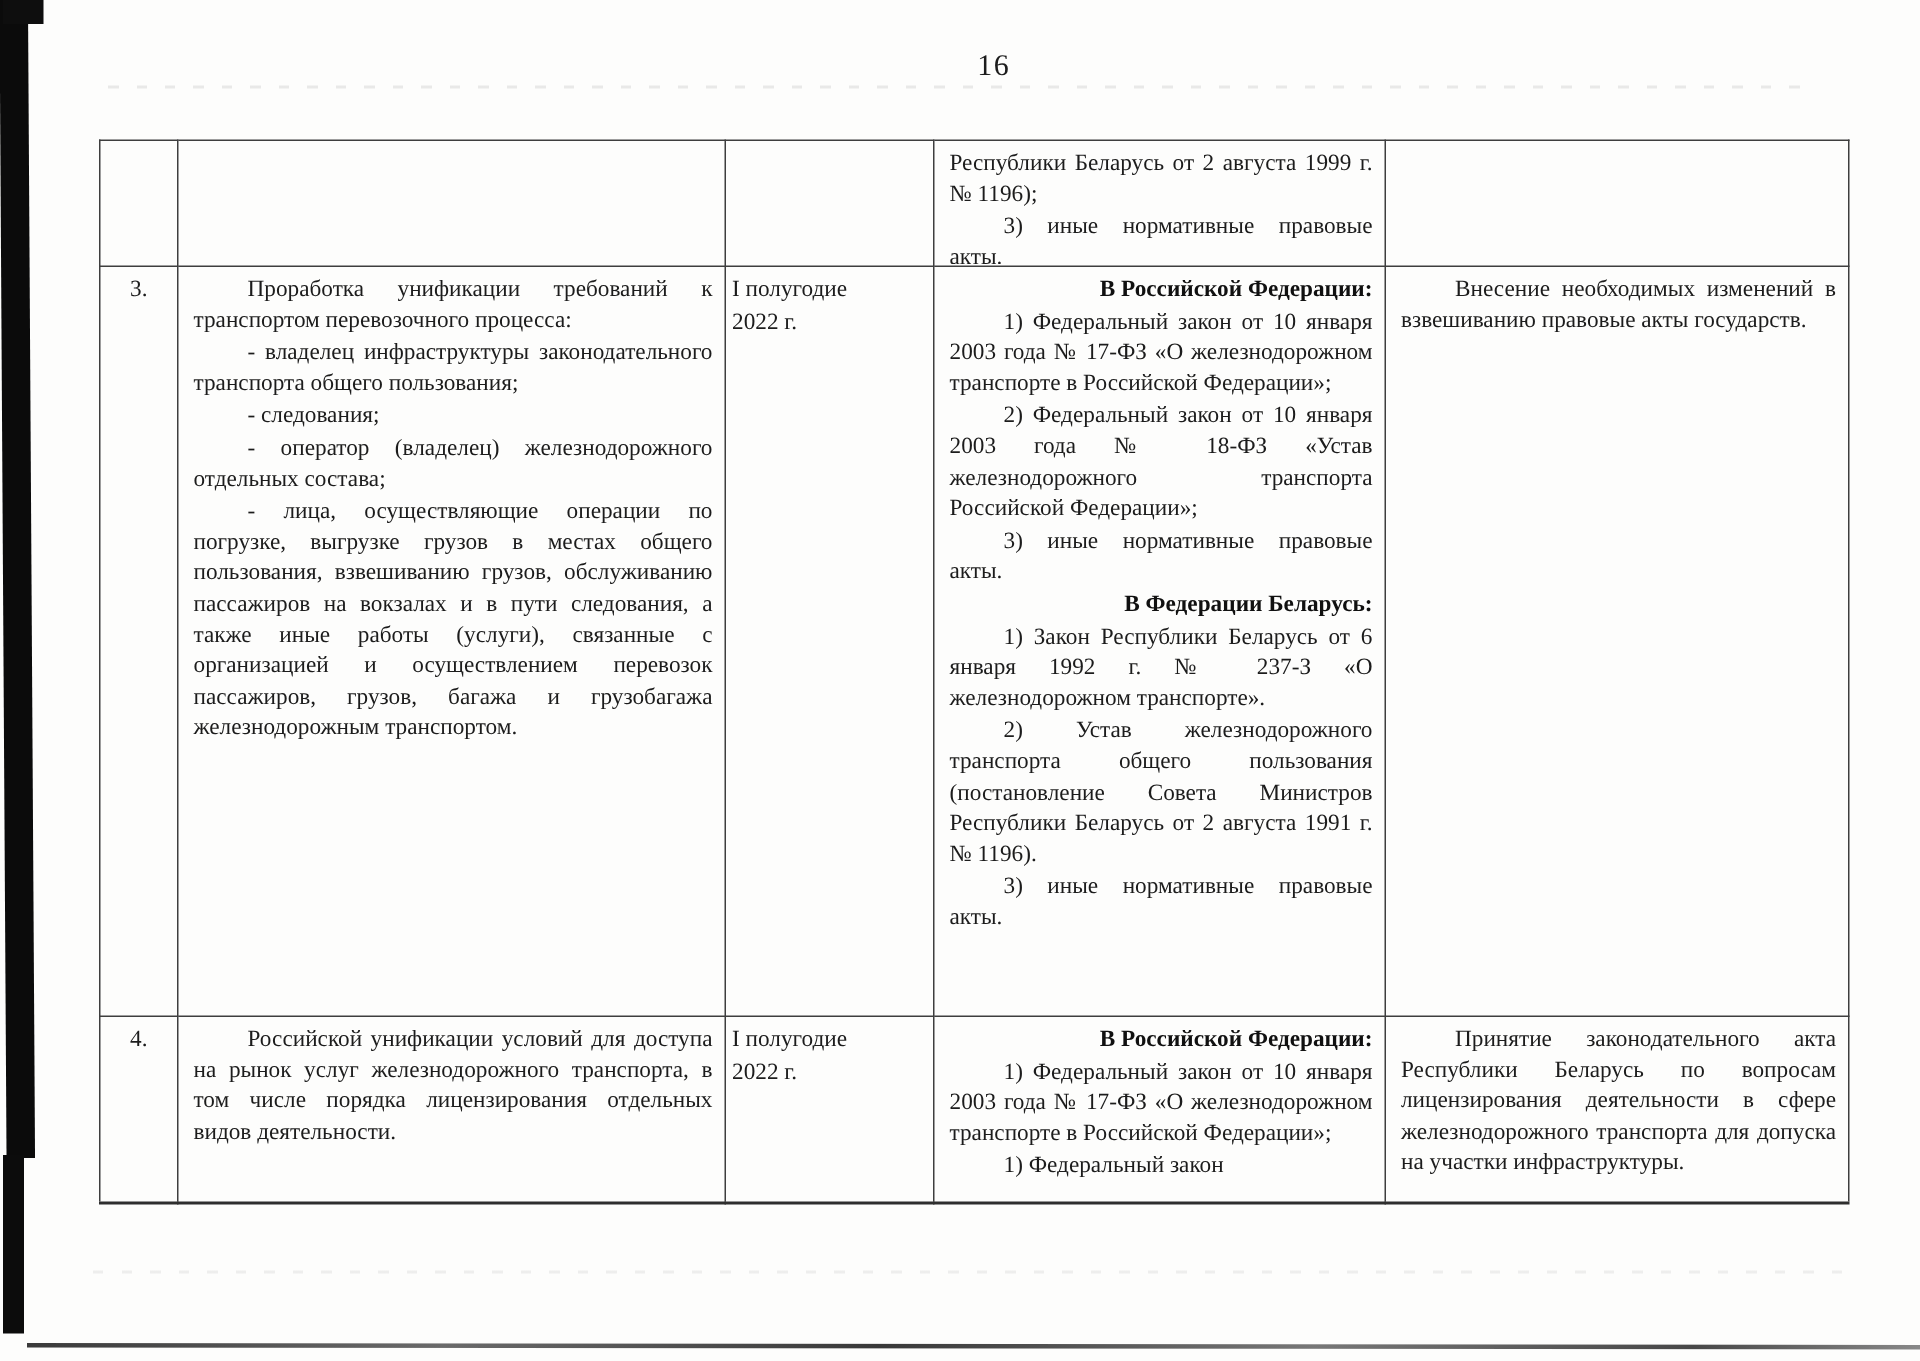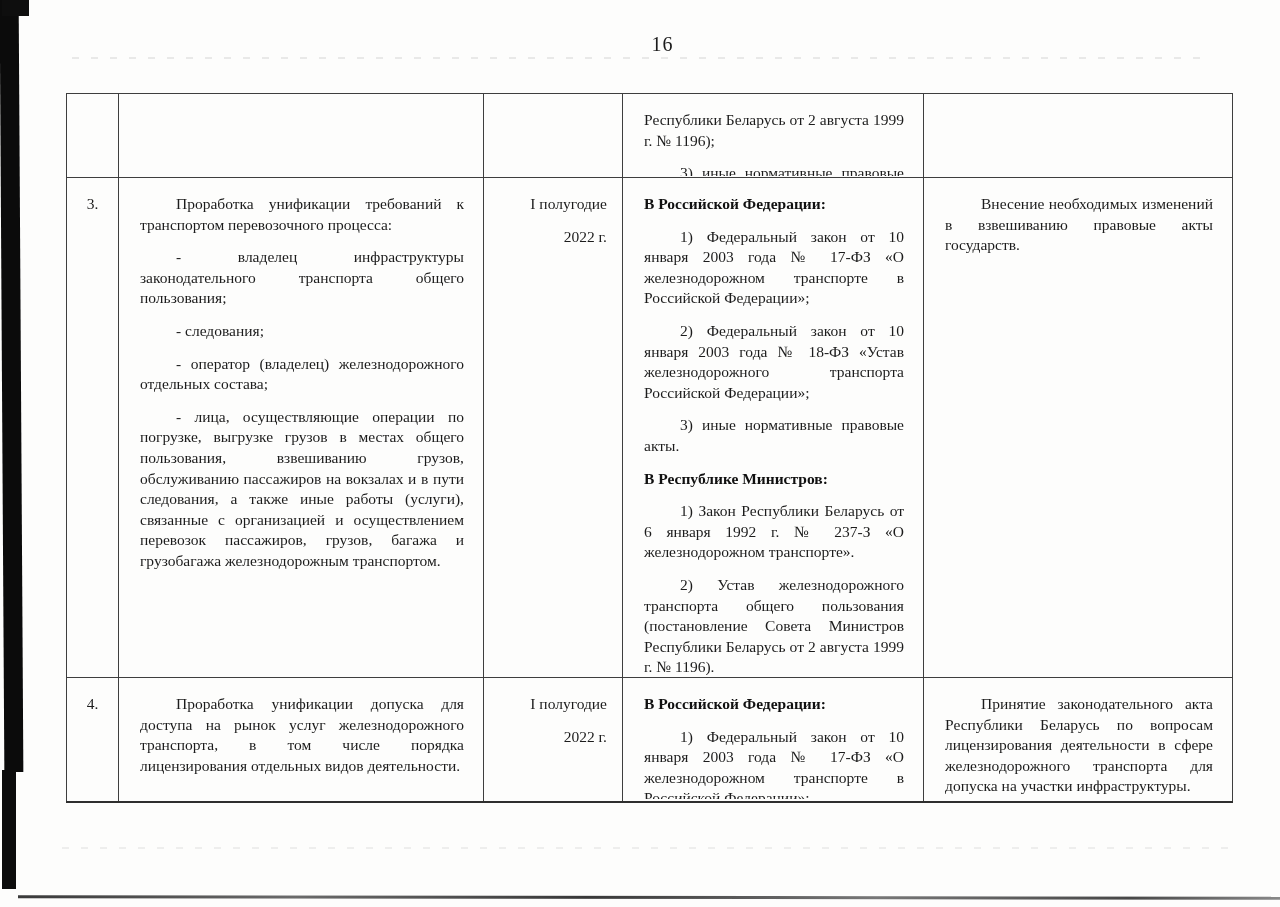--- a/index.html
+++ b/index.html
@@ -31,26 +31,26 @@
     border:1.6px solid #2e2e2e;border-bottom-width:2.4px;
   }
   .doc-table td{border:1.3px solid #3e3e3e;vertical-align:top;padding:0;}
   tr.row-cont{height:84px;}
   tr.row-3{height:500px;}
   tr.row-4{height:124px;}
   .cellbox{box-sizing:border-box;overflow:hidden;padding:4px 7px 0 9px;}
   .row-cont .cellbox{height:82px;}
   .row-3 .cellbox{height:497px;}
   .row-4 .cellbox{height:121px;}
-  .doc-table p{margin:12px;font-size:15.5px;line-height:20.6px;}
+  .doc-table p{margin:1px;font-size:15.5px;line-height:20.6px;}
   p.p{text-align:justify;text-indent:36px;}
   p.p.noind{text-indent:0;}
-  p.hdr{font-weight:bold;text-align:left;color:#101010;}
+  p.hdr{font-weight:bold;text-align:right;color:#101010;}
   .c-num .cellbox{text-align:center;padding-left:2px;padding-right:2px;}
-  .c-term .cellbox{text-align:right;padding-left:3px;padding-right:3px;}
+  .c-term .cellbox{text-align:left;padding-left:3px;padding-right:3px;}
 </style>
 </head>
 <body>
 
 <div class="scan-bar-top"></div>
 <div class="scan-bar-corner"></div>
 <div class="scan-bar-bottom"></div>
 <div class="scan-edge-bottom"></div>
 <div class="noise noise-1"></div>
 <div class="noise noise-2"></div>
@@ -108,42 +108,42 @@
         <p>I полугодие</p>
         <p>2022 г.</p>
       </div>
     </td>
     <td>
       <div class="cellbox">
         <p class="hdr">В Российской Федерации:</p>
         <p class="p">1) Федеральный закон от 10 января 2003 года № 17-ФЗ «О железнодорожном транспорте в Российской Федерации»;</p>
         <p class="p">2) Федеральный закон от 10 января 2003 года № 18-ФЗ «Устав железнодорожного транспорта Российской Федерации»;</p>
         <p class="p">3) иные нормативные правовые акты.</p>
-        <p class="hdr">В Республике Министров:</p>
+        <p class="hdr">В Федерации Беларусь:</p>
         <p class="p">1) Закон Республики Беларусь от 6 января 1992 г. № 237-З «О железнодорожном транспорте».</p>
-        <p class="p">2) Устав железнодорожного транспорта общего пользования (постановление Совета Министров Республики Беларусь от 2 августа 1999 г. № 1196).</p>
+        <p class="p">2) Устав железнодорожного транспорта общего пользования (постановление Совета Министров Республики Беларусь от 2 августа 1991 г. № 1196).</p>
         <p class="p">3) иные нормативные правовые акты.</p>
       </div>
     </td>
     <td>
       <div class="cellbox">
         <p class="p">Внесение необходимых изменений в взвешиванию правовые акты государств.</p>
       </div>
     </td>
   </tr>
 
   <tr class="row-4">
     <td class="c-num">
       <div class="cellbox">
             <p>4.</p>
           </div>
     </td>
     <td>
       <div class="cellbox">
-        <p class="p">Проработка унификации допуска для доступа на рынок услуг железнодорожного транспорта, в том числе порядка лицензирования отдельных видов деятельности.</p>
+        <p class="p">Российской унификации условий для доступа на рынок услуг железнодорожного транспорта, в том числе порядка лицензирования отдельных видов деятельности.</p>
       </div>
     </td>
     <td class="c-term">
       <div class="cellbox">
         <p>I полугодие</p>
         <p>2022 г.</p>
       </div>
     </td>
     <td>
       <div class="cellbox">

